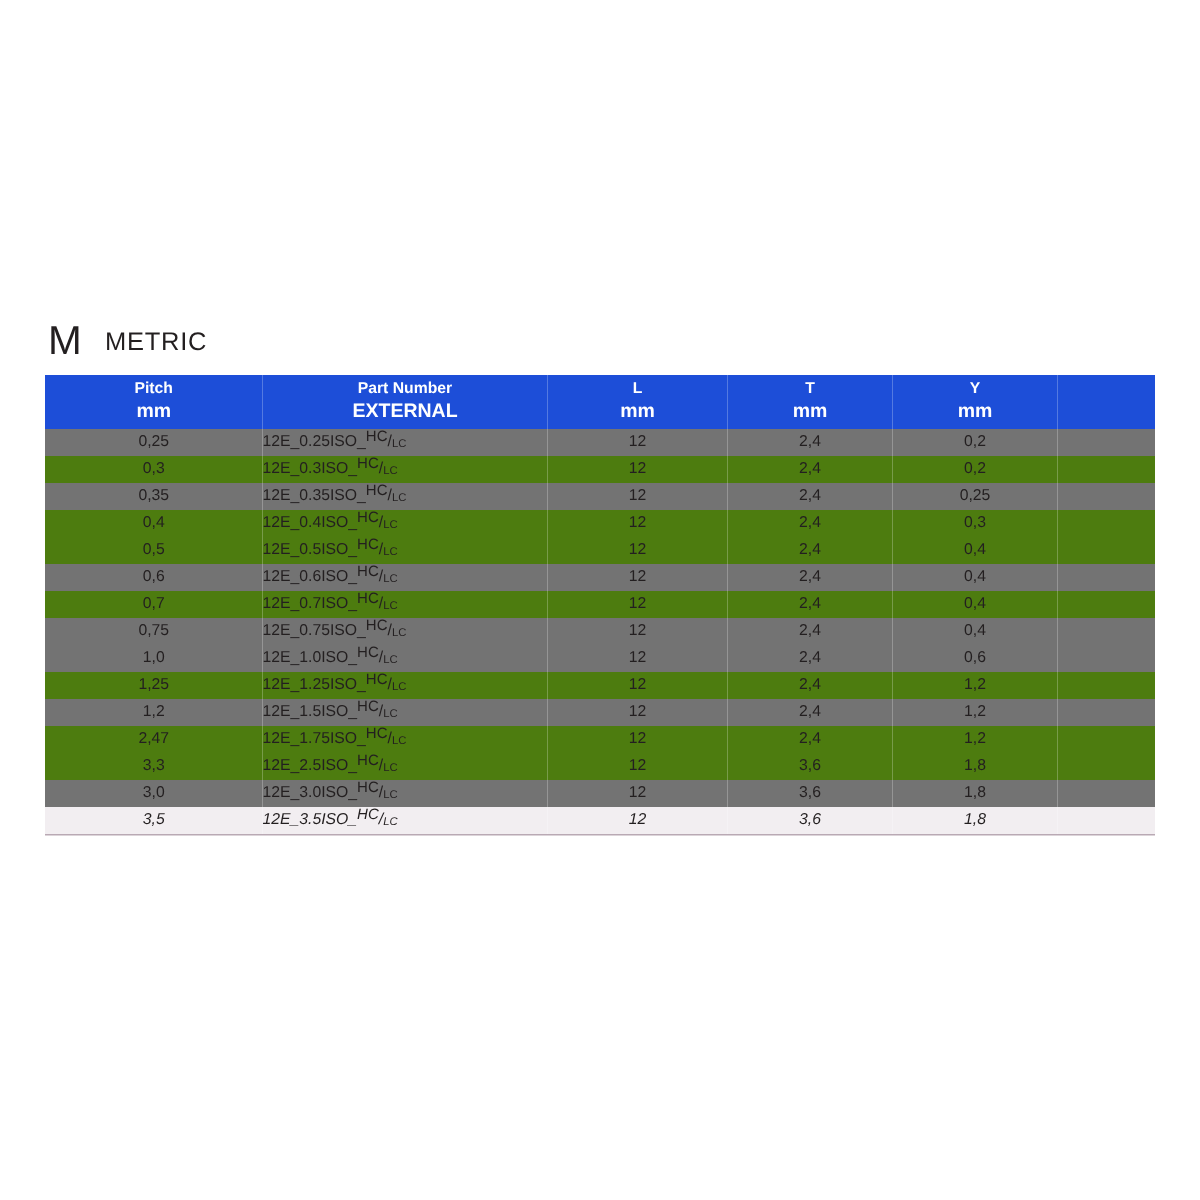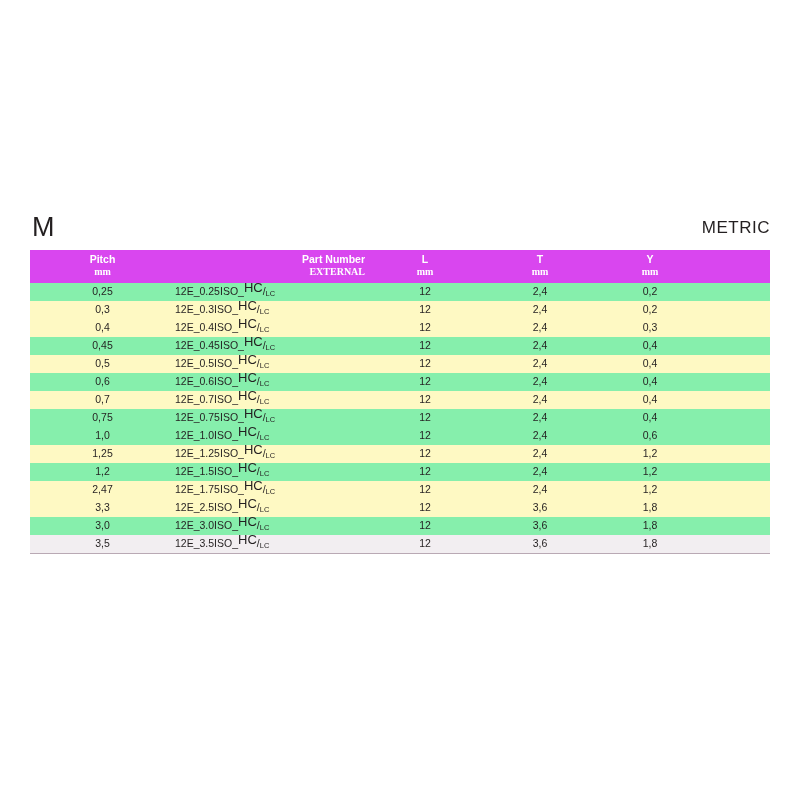--- a/index.html
+++ b/index.html
@@ -34,72 +34,71 @@
     color: #231f20;
     font-weight: normal;
     line-height: 30px;
     letter-spacing: 0.5px;
   }
   .metric-title {
     position: absolute;
     left: 0;
     top: 6px;
     width: 740px;
-    text-align: right;
+    text-align: left;
     font-size: 17px;
     color: #231f20;
     letter-spacing: 0.5px;
     padding-left: 40px;
     box-sizing: border-box;
   }
   table.spec {
     border-collapse: collapse;
     width: 740px;
     table-layout: fixed;
     font-size: 10.5px;
     color: #231f20;
   }
   table.spec thead th {
-    background: #d946ef;
+    background: #1d4ed8;
     color: #ffffff;
     font-weight: bold;
     font-size: 10.5px;
     padding: 3px 0 4px 0;
     vertical-align: top;
     line-height: 1.25;
     border: none;
   }
   .th-inner {
     display: block;
   }
   .th-unit {
     display: block;
     font-weight: bold;
-    font-size: 10px;
-    font-family: Liberation Serif, serif;
+    font-size: 13px;
   }
   th.col-pitch, td.col-pitch { width: 145px; text-align: center; }
   th.col-part, td.col-part { width: 190px; text-align: left; padding-left: 10px; }
   th.col-l, td.col-l { width: 120px; text-align: center; }
   th.col-t, td.col-t { width: 110px; text-align: center; }
   th.col-y, td.col-y { width: 110px; text-align: center; }
   th.col-blank, td.col-blank { width: 65px; }
-  th.col-part .th-inner, th.col-part .th-unit { text-align: right; }
+  th.col-part .th-inner, th.col-part .th-unit { text-align: center; }
   table.spec tbody td {
     padding: 1px 0 2px 0;
     height: 15px;
     line-height: 13px;
     border: none;
     white-space: nowrap;
   }
-  tbody tr.odd td { background: #86efac; }
-  tbody tr.even td { background: #fef9c3; }
-  tbody tr.last td { background: #f2eef1; }
+  tbody tr.odd td { background: #737373; }
+  tbody tr.even td { background: #4d7c0f; }
+  tbody tr.last td { background: #f2eef1; font-style: italic; }
   .sub {
-    font-size: 13px;
+    font-size: 10px;
     vertical-align: baseline;
     position: relative;
     top: -3px;
   }
   .sub-lc {
     font-size: 7.5px;
     position: relative;
     top: 1px;
   }
   .frac {
@@ -158,34 +157,34 @@
             <td class="col-blank"></td>
           </tr>
           <tr class="even">
             <td class="col-pitch">0,3</td>
             <td class="col-part"><span>12E_0.3ISO_</span><span class="sub">HC</span><span class="frac">/</span><span class="sub-lc">LC</span></td>
             <td class="col-l">12</td>
             <td class="col-t">2,4</td>
             <td class="col-y">0,2</td>
             <td class="col-blank"></td>
           </tr>
+          <tr class="odd">
+            <td class="col-pitch">0,35</td>
+            <td class="col-part"><span>12E_0.35ISO_</span><span class="sub">HC</span><span class="frac">/</span><span class="sub-lc">LC</span></td>
+            <td class="col-l">12</td>
+            <td class="col-t">2,4</td>
+            <td class="col-y">0,25</td>
+            <td class="col-blank"></td>
+          </tr>
           <tr class="even">
             <td class="col-pitch">0,4</td>
             <td class="col-part"><span>12E_0.4ISO_</span><span class="sub">HC</span><span class="frac">/</span><span class="sub-lc">LC</span></td>
             <td class="col-l">12</td>
             <td class="col-t">2,4</td>
             <td class="col-y">0,3</td>
-            <td class="col-blank"></td>
-          </tr>
-          <tr class="odd">
-            <td class="col-pitch">0,45</td>
-            <td class="col-part"><span>12E_0.45ISO_</span><span class="sub">HC</span><span class="frac">/</span><span class="sub-lc">LC</span></td>
-            <td class="col-l">12</td>
-            <td class="col-t">2,4</td>
-            <td class="col-y">0,4</td>
             <td class="col-blank"></td>
           </tr>
           <tr class="even">
             <td class="col-pitch">0,5</td>
             <td class="col-part"><span>12E_0.5ISO_</span><span class="sub">HC</span><span class="frac">/</span><span class="sub-lc">LC</span></td>
             <td class="col-l">12</td>
             <td class="col-t">2,4</td>
             <td class="col-y">0,4</td>
             <td class="col-blank"></td>
           </tr>

